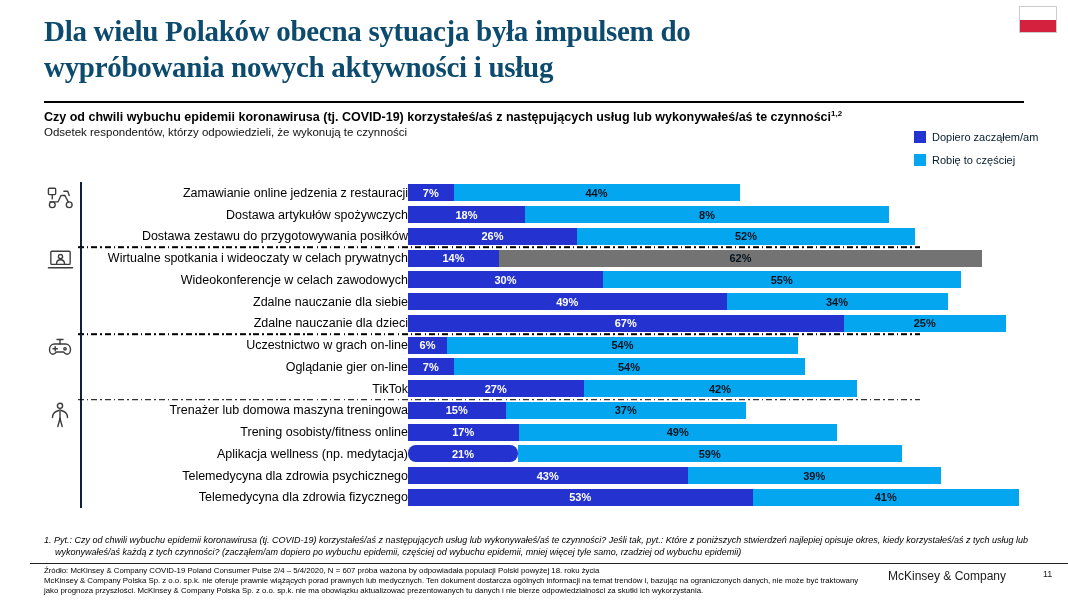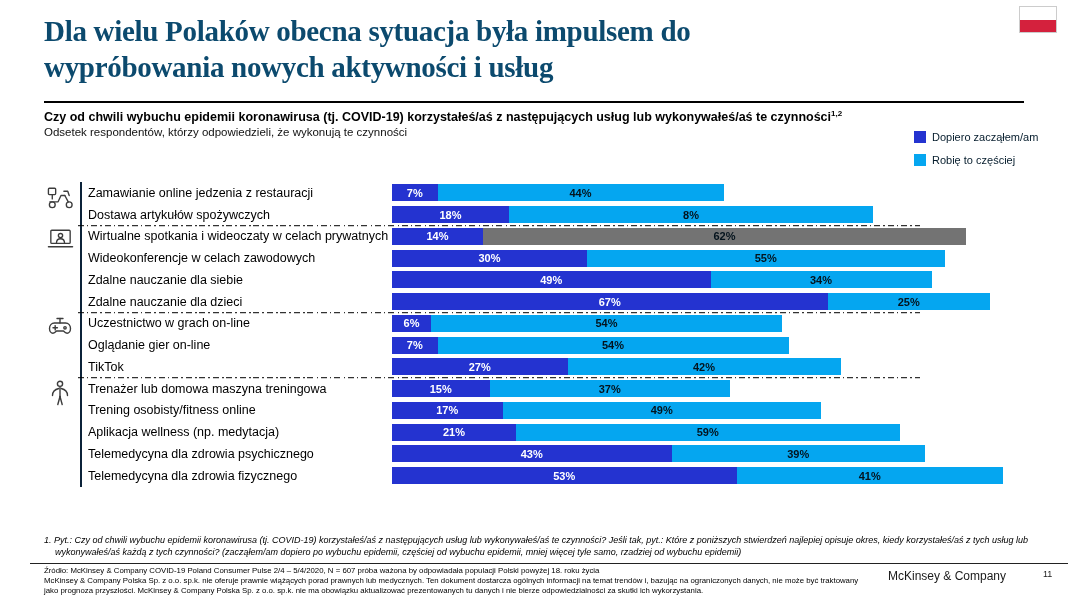--- a/index.html
+++ b/index.html
@@ -31,21 +31,21 @@
   .legend { position:absolute; left:914px; top:131px; display:flex; flex-direction:column; gap:11px; }
   .legend-item { display:flex; align-items:center; gap:6px; }
   .legend-swatch { width:12px; height:12px; flex:0 0 12px; }
   .legend-label { font-size:11px; color:#051c2c; white-space:nowrap; }
 
   
   .chart { position:absolute; left:44px; top:182px; width:1010px; }
   .group { position:relative; padding-left:36px; }
   .group-icon { position:absolute; left:0; top:1px; width:32px; display:flex; justify-content:center; }
   .group-icon svg { stroke:#3c3c3c; fill:none; stroke-width:1.4; stroke-linecap:round; stroke-linejoin:round; }
-  .rows { border-left:2.5px solid #0b2239; padding-left:6px; }
+  .rows { border-left:2.5px solid #0b2239; padding-left:22px;text-align:right; }
   .row { display:flex; align-items:center; height:21.75px; }
   .row-label { width:304px; font-size:12.5px; color:#000; white-space:nowrap; }
   .bars { display:flex; height:17px; }
   .seg { height:17px; display:flex; align-items:center; justify-content:center;
          font-size:11px; font-weight:700; overflow:hidden; }
   .seg-new   { color:#ffffff; }
   .seg-often { color:#04131d; }
   .sep { height:0; overflow:visible; }
   .sep::after {
     content:""; display:block; height:1.6px; width:842px; margin-left:34px;
@@ -118,20 +118,31 @@
             </div>
           </div>
           <div class="row">
             <span class="row-label">Dostawa artykułów spożywczych</span>
             <div class="bars">
               <div class="seg seg-new" style="width: 117px; background: rgb(36, 51, 208);">
                 <span>18%</span>
               </div>
               <div class="seg seg-often" style="width: 364px; background: rgb(5, 166, 240);">
                 <span>8%</span>
+              </div>
+            </div>
+          </div>
+          <div class="row">
+            <span class="row-label">Dostawa zestawu do przygotowywania posiłków</span>
+            <div class="bars">
+              <div class="seg seg-new" style="width: 169px; background: rgb(36, 51, 208);">
+                <span>26%</span>
+              </div>
+              <div class="seg seg-often" style="width: 338px; background: rgb(5, 166, 240);">
+                <span>52%</span>
               </div>
             </div>
           </div>
         </div>
       </div>
       <div class="sep"></div>
       <div class="group">
         <span class="group-icon">
           <svg width="29" height="24" viewBox="0 0 30 24">
             <rect x="5" y="3" width="20" height="13.5" rx="1"></rect>
@@ -266,21 +277,21 @@
                 <span>17%</span>
               </div>
               <div class="seg seg-often" style="width: 318.5px; background: rgb(5, 166, 240);">
                 <span>49%</span>
               </div>
             </div>
           </div>
           <div class="row">
             <span class="row-label">Aplikacja wellness (np. medytacja)</span>
             <div class="bars">
-              <div class="seg seg-new" style="width: 124px; background: rgb(36, 51, 208);">
+              <div class="seg seg-new" style="width: 110px; background: rgb(36, 51, 208); border-radius: 8px;">
                 <span>21%</span>
               </div>
               <div class="seg seg-often" style="width: 383.5px; background: rgb(5, 166, 240);">
                 <span>59%</span>
               </div>
             </div>
           </div>
           <div class="row">
             <span class="row-label">Telemedycyna dla zdrowia psychicznego</span>
             <div class="bars">

